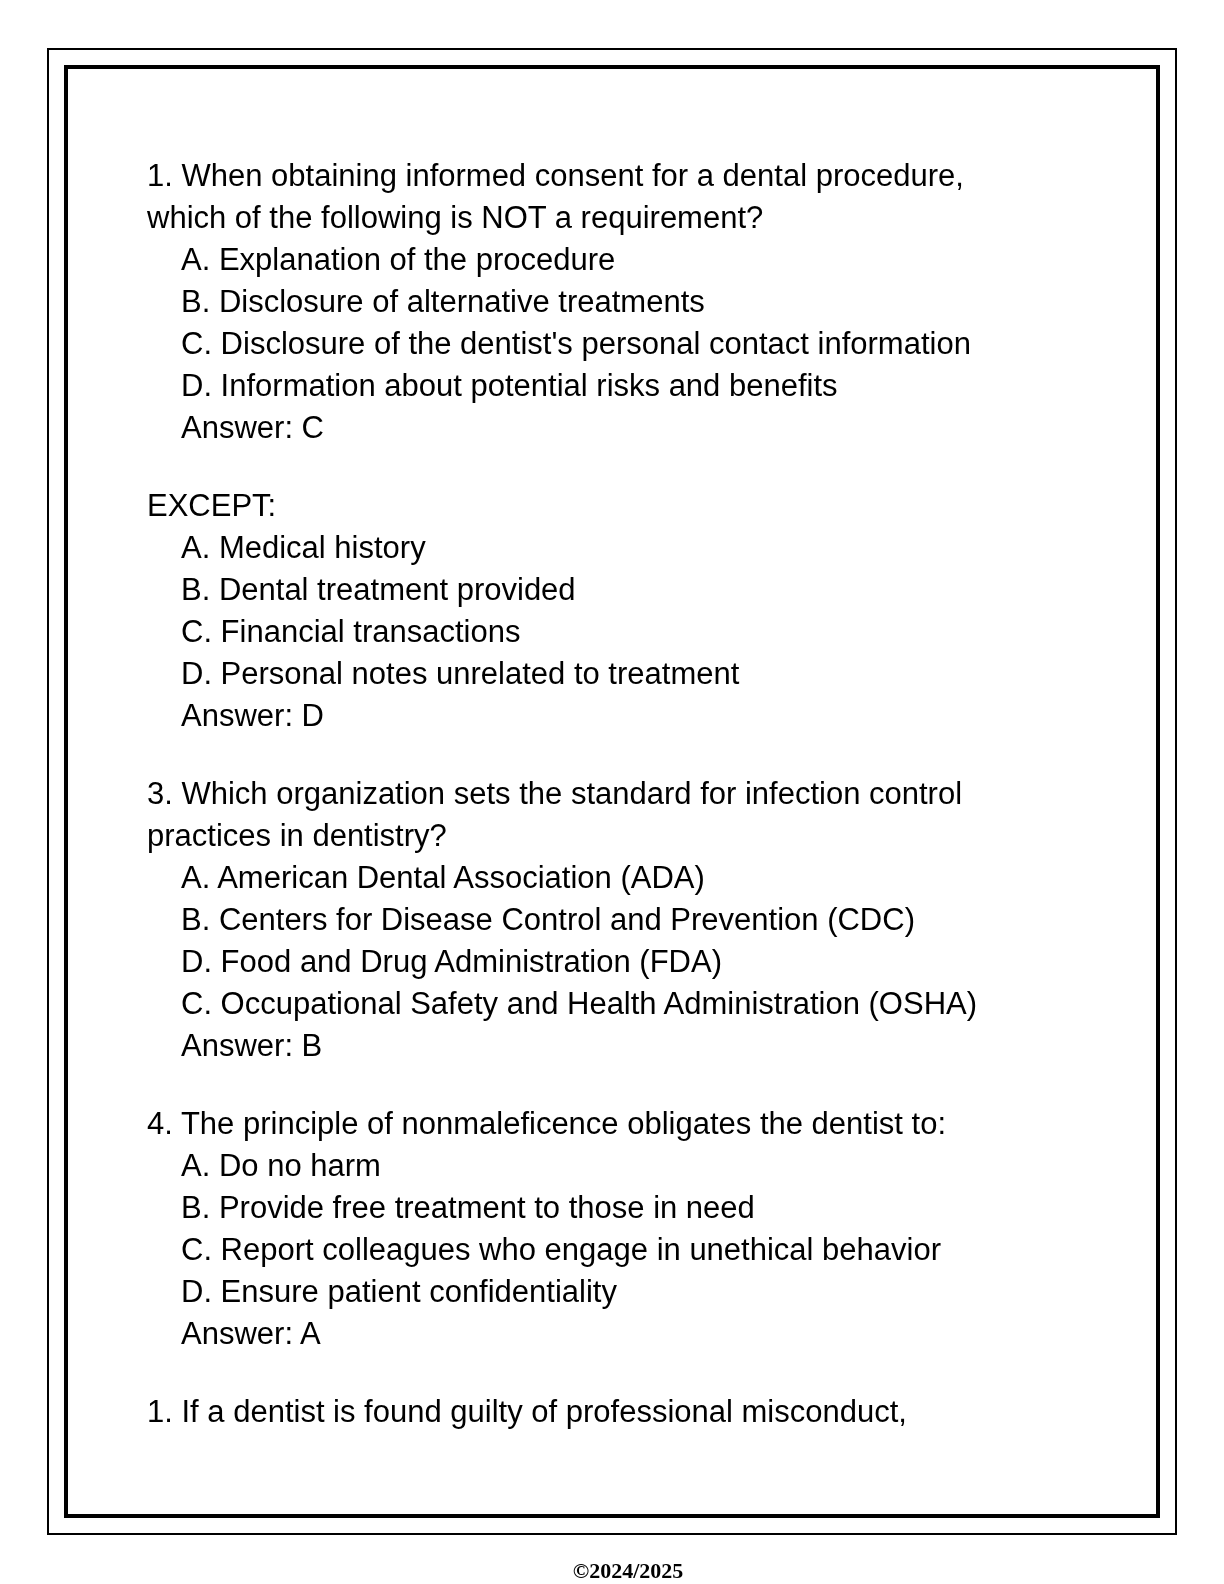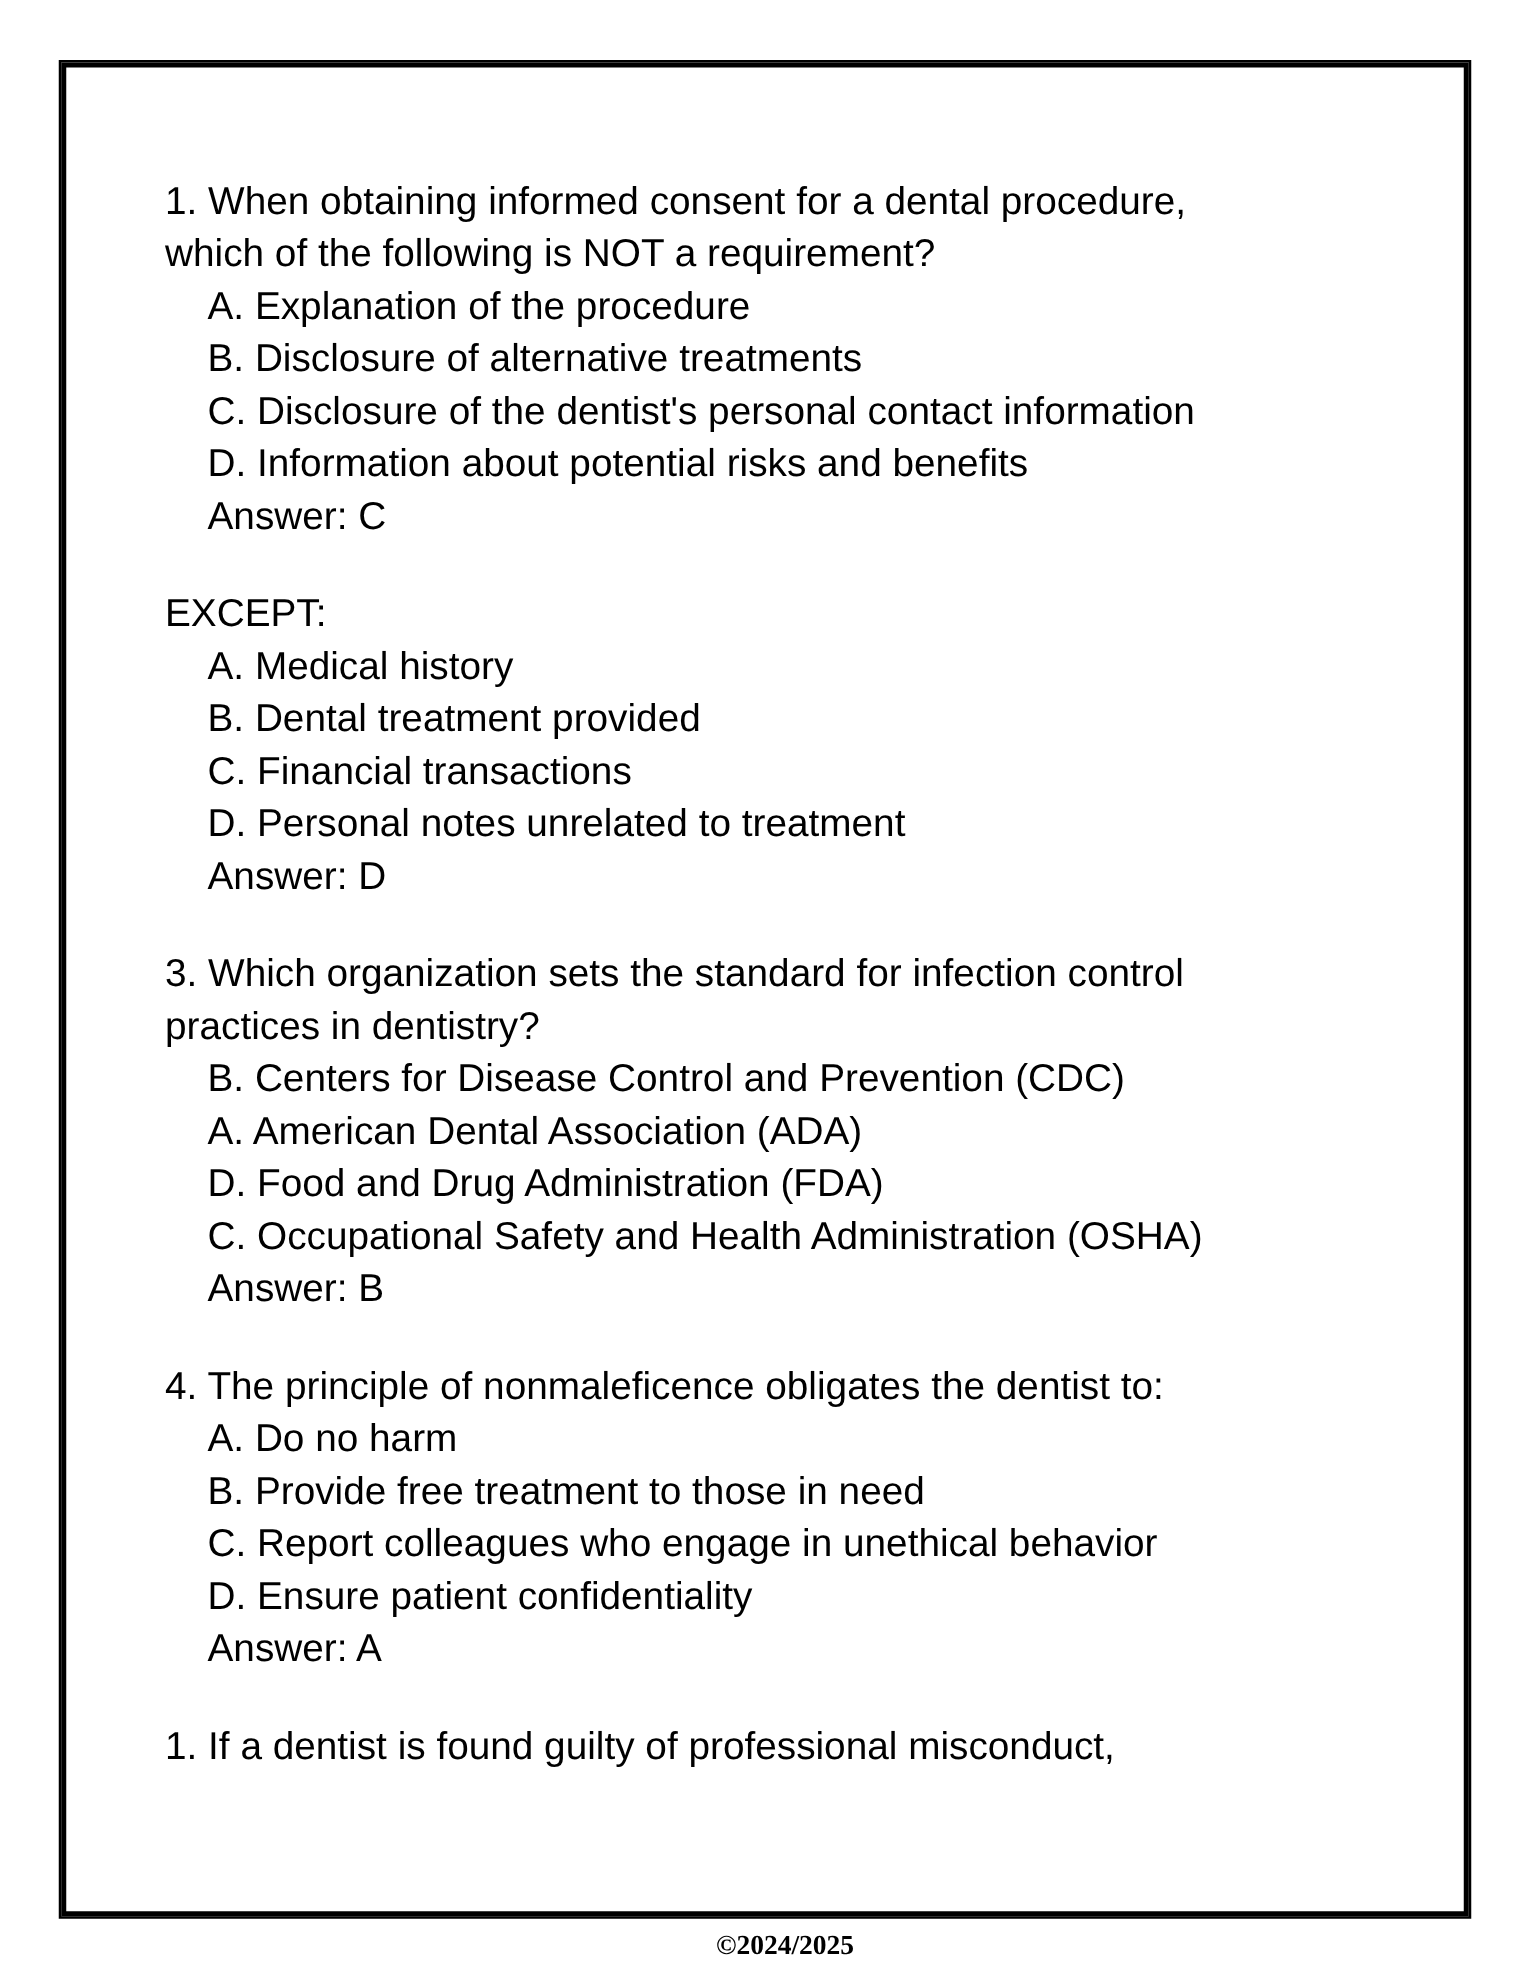--- a/index.html
+++ b/index.html
@@ -14,21 +14,21 @@
     width: 1224px; height: 1584px;
     background: #ffffff;
     overflow: hidden;
   }
   
   .frame {
     position: absolute;
     left: 47px; top: 48px;
     width: 1130px; height: 1487px;
     border: 2px solid #000000;
-    padding: 0;
+    padding: 15px;
   }
   .frame-inner {
     width: 100%; height: 100%;
     border: 4px solid #000000;
     position: relative;
   }
   .content {
     position: absolute;
     left: 79px; top: 86px;
     right: 40px;
@@ -75,22 +75,22 @@
           <div class="option-line">A. Medical history</div>
           <div class="option-line">B. Dental treatment provided</div>
           <div class="option-line">C. Financial transactions</div>
           <div class="option-line">D. Personal notes unrelated to treatment</div>
           <div class="answer-line"><span class="answer-label">Answer</span><span>: </span><span>D</span></div>
         </section>
 
         <section class="question">
           <div class="question-line">3. Which organization sets the standard for infection control</div>
           <div class="question-line">practices in dentistry?</div>
+          <div class="option-line">A. American Dental Association (ADA)</div>
           <div class="option-line">B. Centers for Disease Control and Prevention (CDC)</div>
-          <div class="option-line">A. American Dental Association (ADA)</div>
           <div class="option-line">D. Food and Drug Administration (FDA)</div>
           <div class="option-line">C. Occupational Safety and Health Administration (OSHA)</div>
           <div class="answer-line"><span class="answer-label">Answer</span><span>: </span><span>B</span></div>
         </section>
 
         <section class="question">
           <div class="question-line">4. The principle of nonmaleficence obligates the dentist to:</div>
           <div class="option-line">A. Do no harm</div>
           <div class="option-line">B. Provide free treatment to those in need</div>
           <div class="option-line">C. Report colleagues who engage in unethical behavior</div>

